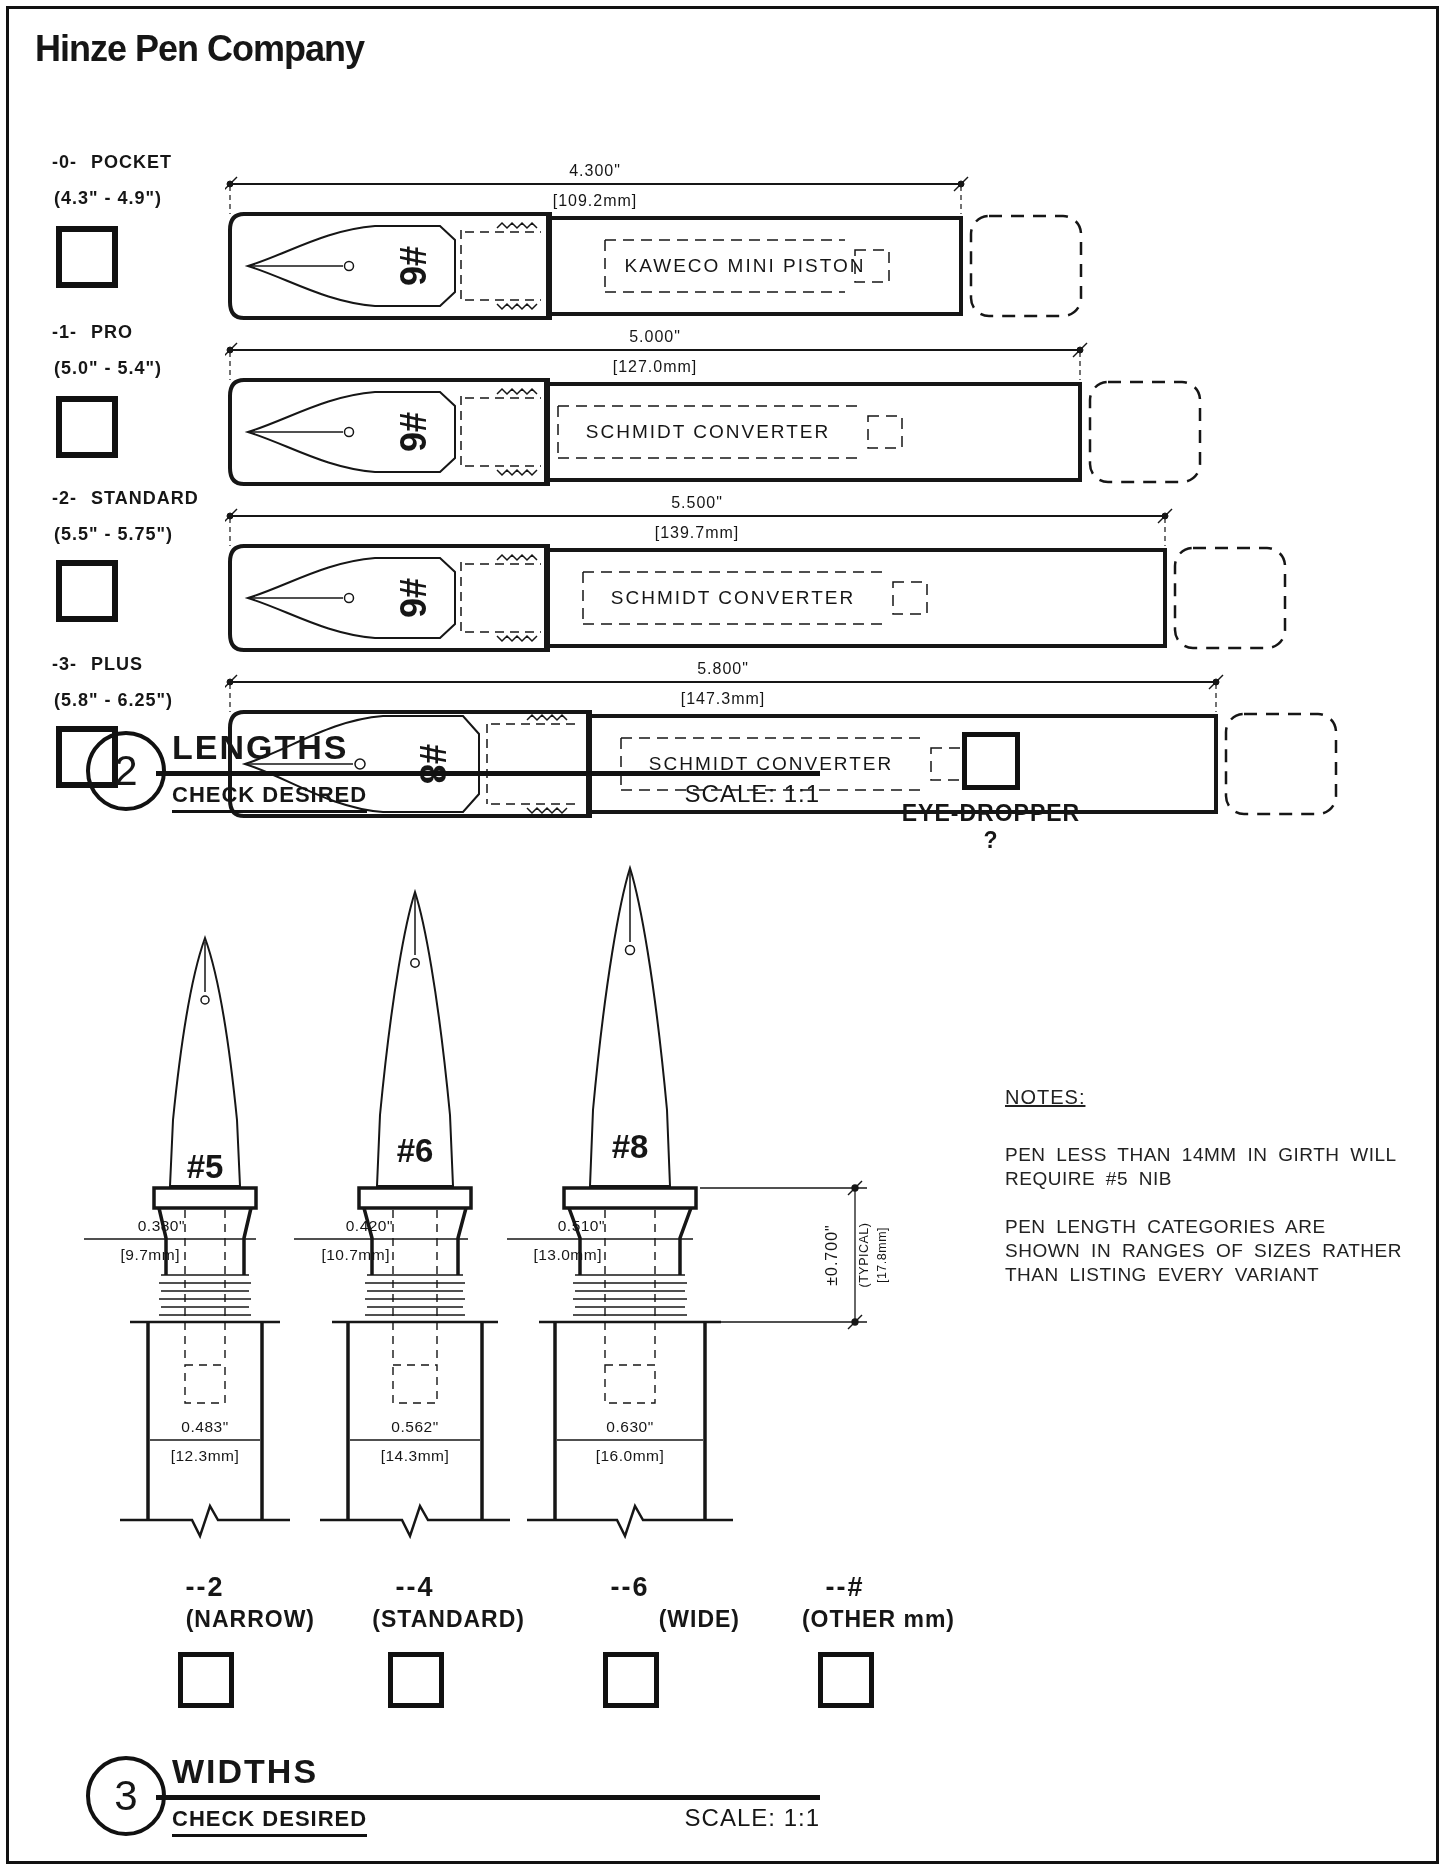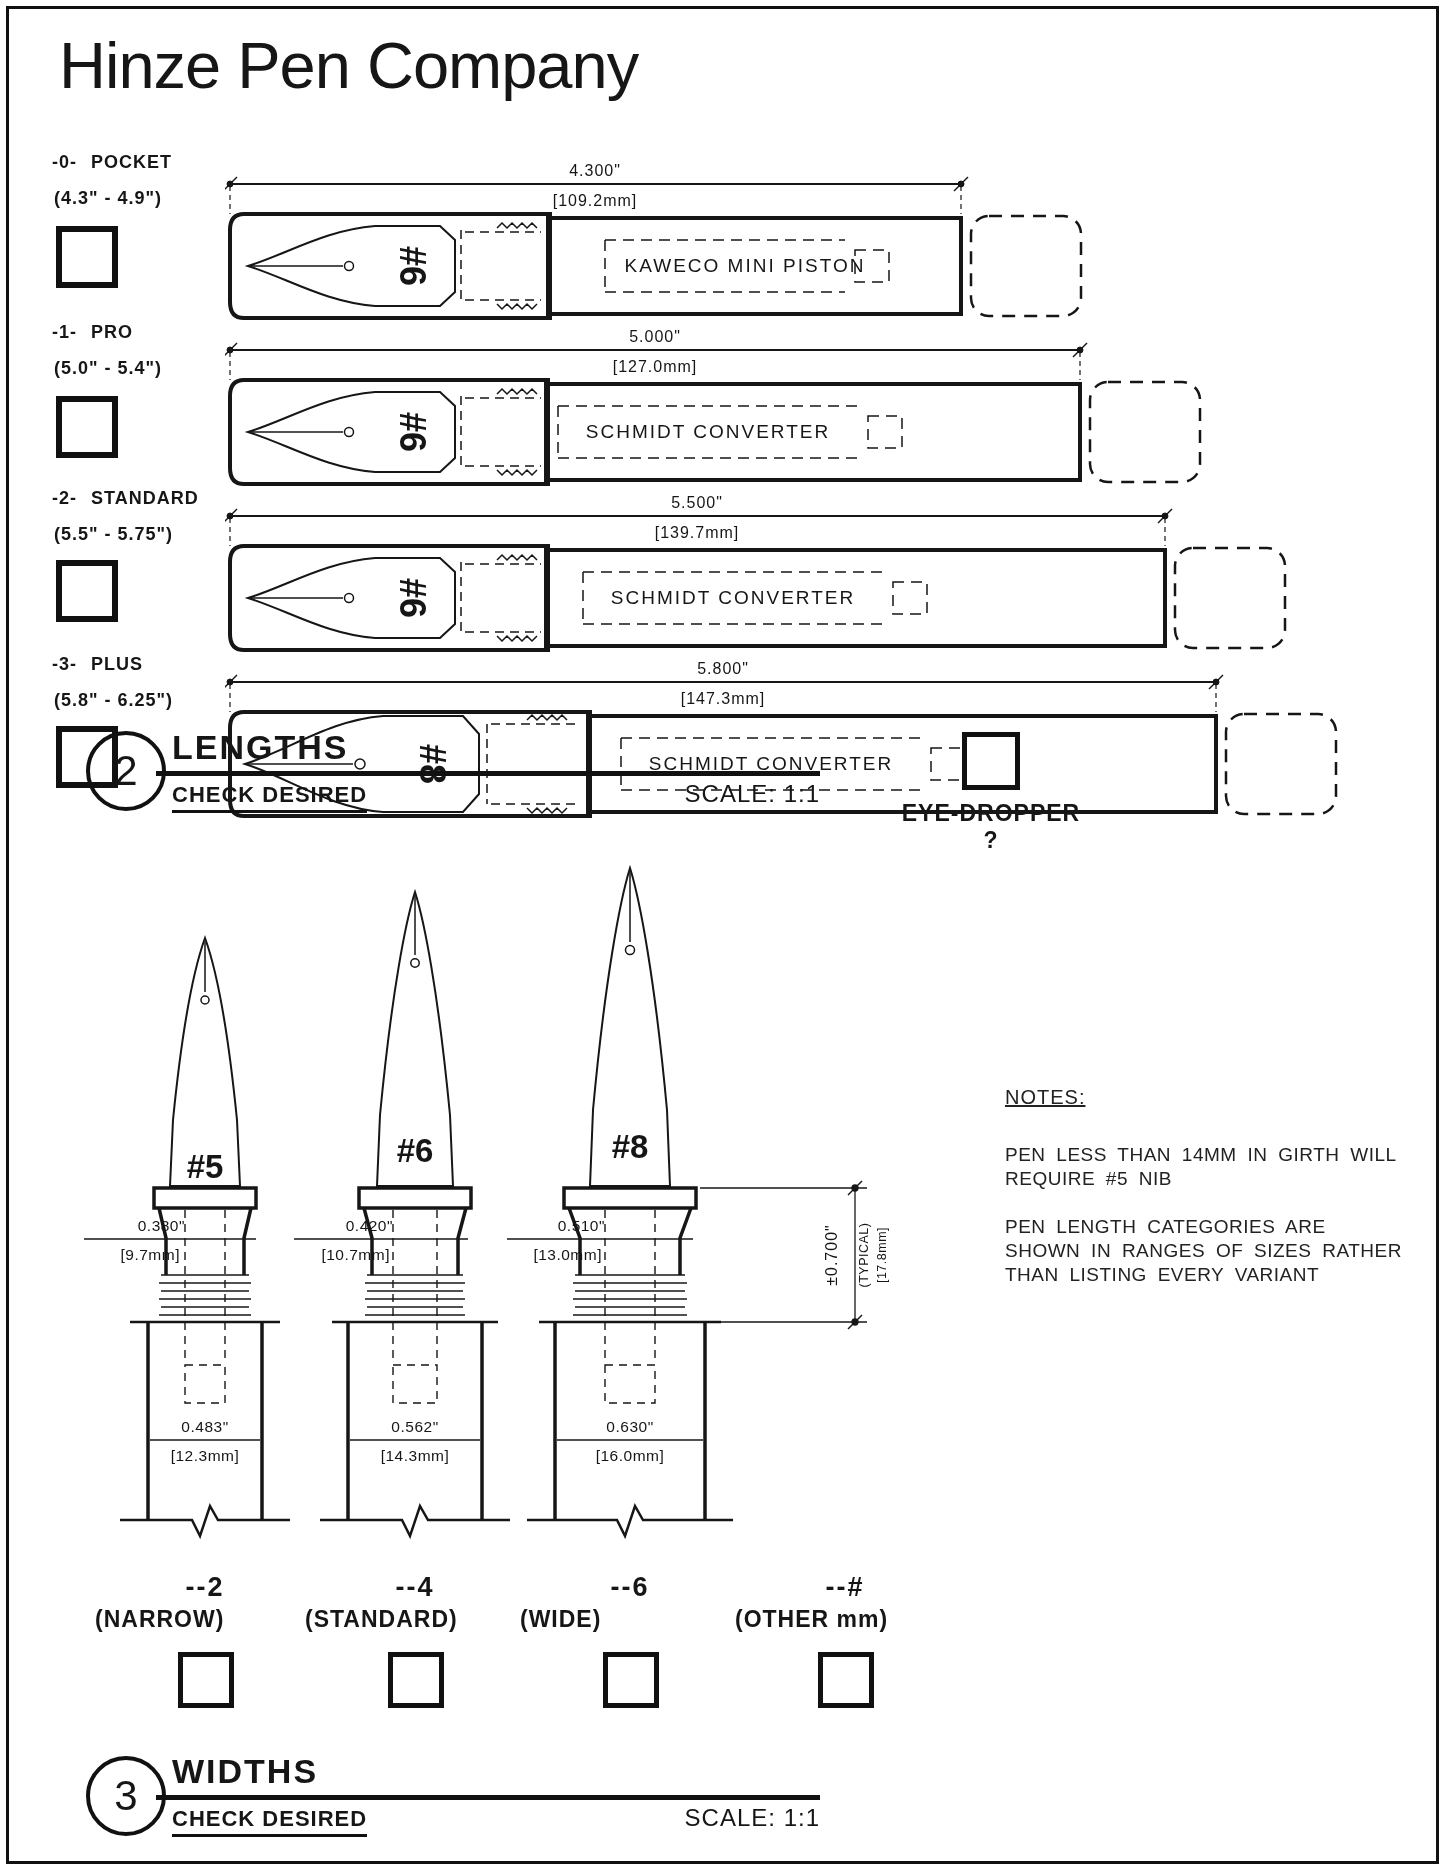--- a/index.html
+++ b/index.html
@@ -1,36 +1,36 @@
 <!DOCTYPE html>
 <html><head>
 <meta charset="utf-8">
 <style>
   html,body{margin:0;padding:0;background:#e8e8e8;}
   .page{position:relative;width:1445px;height:1870px;background:#ffffff;margin:0 auto;
         font-family:"Liberation Sans",sans-serif;color:#161616;overflow:hidden;}
   .sheet-border{position:absolute;left:6px;top:6px;right:6px;bottom:6px;border:3px solid #111;}
   .abs{position:absolute;}
-  .title{font-size:65px;font-weight:normal;letter-spacing:-1px;margin-left:24px;}
+  .title{font-size:36px;font-weight:bold;letter-spacing:-1px;}
   .subtitle{font-size:27px;font-weight:bold;}
   .rowlabel{font-size:18px;font-weight:bold;letter-spacing:1px;white-space:nowrap;}
   .rowlabel .code{margin-right:14px;}
   .rowrange{font-size:18px;font-weight:bold;letter-spacing:1px;}
   .checkbox{border:6px solid #111;background:#fff;box-sizing:border-box;}
   .seccircle{width:72px;height:72px;border:4px solid #111;border-radius:50%;
              display:flex;align-items:center;justify-content:center;
              font-size:42px;font-weight:normal;}
   .sectitle{font-size:34px;letter-spacing:2px;font-weight:bold;}
   .secline{height:5px;background:#111;}
   .seccheck{font-size:22px;font-weight:bold;letter-spacing:1px;border-bottom:3px solid #111;
             display:inline-block;padding-bottom:2px;}
   .secscale{font-size:24px;letter-spacing:1px;}
   .eyelabel{font-size:23px;font-weight:bold;letter-spacing:1px;text-align:center;}
   .collabel{font-size:27px;font-weight:bold;letter-spacing:2px;text-align:center;}
-  .colname{font-size:23px;font-weight:bold;letter-spacing:1px;text-align:left;}
+  .colname{font-size:23px;font-weight:bold;letter-spacing:1px;text-align:right;}
   .notes{width:400px;font-size:19px;line-height:24px;letter-spacing:0.5px;word-spacing:5px;color:#222;}
   .notes h3{font-size:20px;font-weight:normal;letter-spacing:1px;margin:0 0 34px 0;
             text-decoration:underline;display:inline-block;}
   .notes p{margin:0 0 24px 0;}
   svg{display:block;}
   svg text{font-family:"Liberation Sans",sans-serif;fill:#161616;}
   .dimtxt{font-size:16px;letter-spacing:1px;}
   .convtxt{font-size:19px;letter-spacing:2px;}
   .nibtxt{font-size:36px;font-weight:bold;}
   .nibtxt2{font-size:33px;font-weight:bold;}

